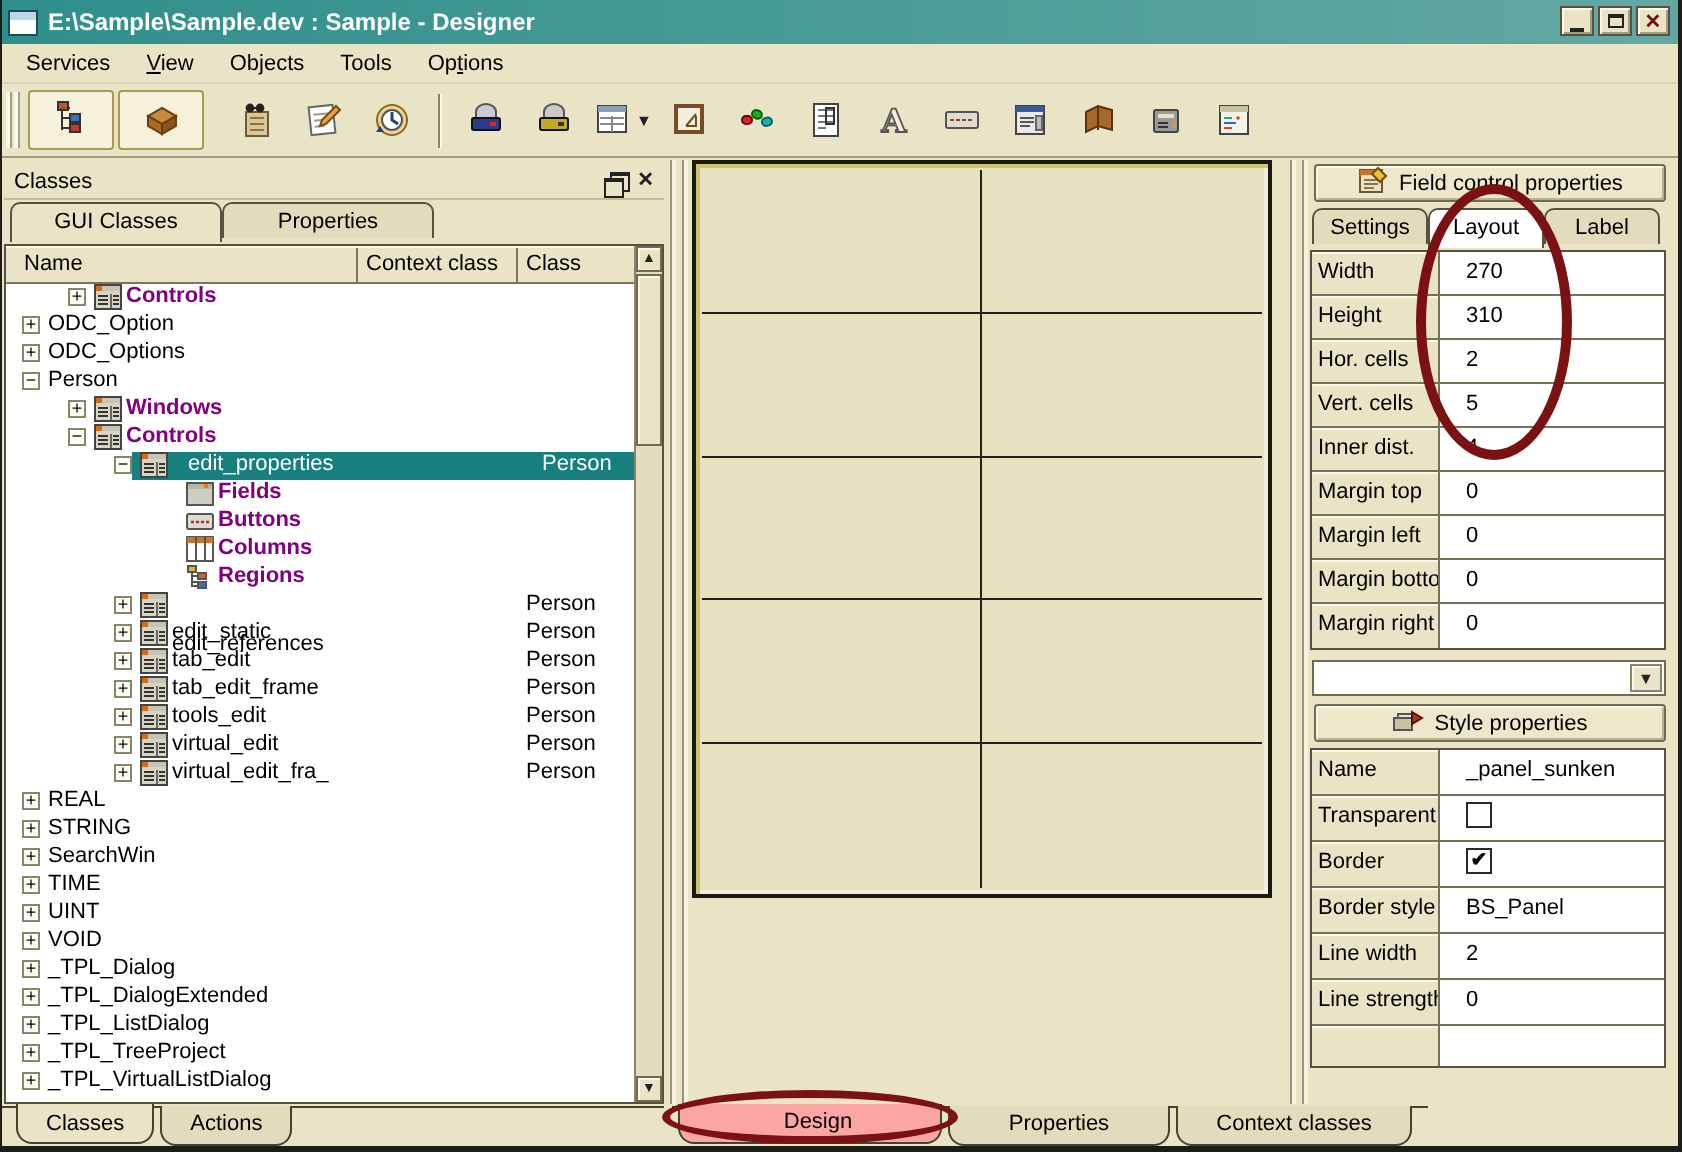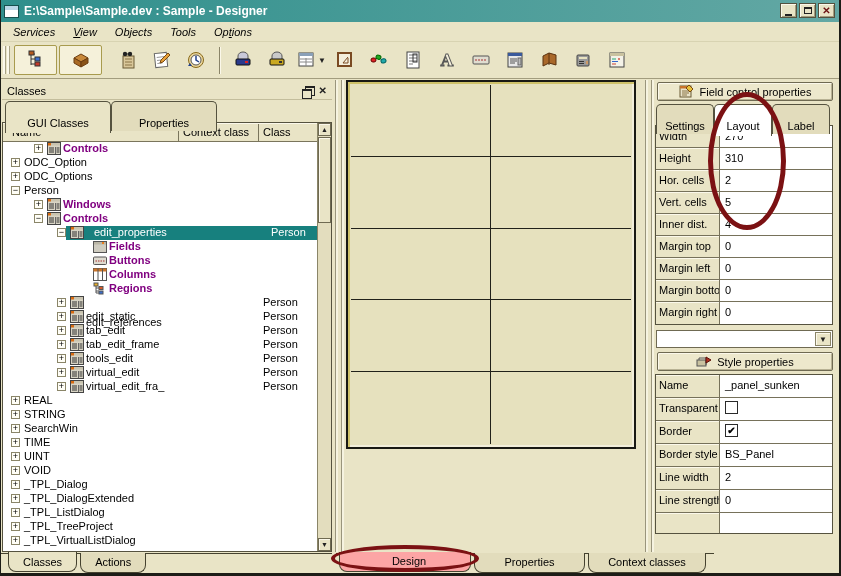--- a/index.html
+++ b/index.html
@@ -20,21 +20,21 @@
   .wb { width:17px; height:15px; background:#E9E4C6; border:1px solid #55523f;
     box-shadow:inset 1px 1px 0 #fbf8ea, inset -1px -1px 0 #a39d7e;
     font-size:9px; font-weight:bold; color:#222; display:flex; align-items:center; justify-content:center; }
   .wb .gmin { width:7px; height:2px; background:#222; margin-top:8px; }
   .wb .gmax { width:8px; height:7px; border:1px solid #222; border-top:2px solid #222; }
   .wb.close { color:#6b1010; font-size:10px; }
 
   
   .menubar { position:absolute; left:0; top:22px; right:0; height:20px; display:flex; align-items:center;
     padding-left:4px; font-size:11px; border-bottom:1px solid #d8d3b2; }
-  .mi { padding:2px 9px;font-style:italic; }
+  .mi { padding:2px 9px; }
 
   
   .toolbar { position:absolute; left:0; top:42px; right:0; height:37px; display:flex; align-items:center;
     padding-left:3px; border-bottom:1px solid #a29c7e; }
   .grip { width:8px; height:28px; margin-right:2px;
     background:linear-gradient(90deg,#fbf8ea 0 2px,#a8a284 2px 3px,transparent 3px 4px,#fbf8ea 4px 6px,#a8a284 6px 7px,transparent 7px); }
   .tbtn { width:34px; height:30px; display:flex; align-items:center; justify-content:center; position:relative; }
   .tbtn svg { width:20px; height:20px; }
   .tbtn.pressed { width:43px; background:#F5F1DA; border:1px solid #A89B4E; border-radius:2px; margin:0 1px; }
   .tbtn.pressed + .tbtn:not(.pressed) { margin-left:8px; }
@@ -44,21 +44,21 @@
   
   .lp-header { position:absolute; left:2px; top:82px; width:330px; height:18px; font-size:11px;
     display:flex; align-items:center; padding:0 5px; border-bottom:1px solid #c3bd9c; }
   .lp-header .sp { flex:1; }
   .float-ic { width:11px; height:10px; position:relative; margin-right:6px; }
   .float-ic::before { content:""; position:absolute; left:3px; top:0; width:8px; height:7px; border:1px solid #222; border-top:2px solid #222; background:#E9E4C6; }
   .float-ic::after  { content:""; position:absolute; left:0; top:3px; width:8px; height:7px; border:1px solid #222; border-top:2px solid #222; background:#E9E4C6; }
   .close-ic { font-size:10px; font-weight:bold; color:#222; line-height:10px; }
 
   .ttab { display:inline-block; border:1px solid #55523f; border-bottom:none; border-radius:5px 5px 0 0;
-    background:#E2DCBC; font-size:11px; text-align:center; padding:15px 4px 2px; position:relative; }
+    background:#E2DCBC; font-size:11px; text-align:center; padding:3px 4px 2px; position:relative; }
   .ttab.active { background:#E9E4C6; z-index:3; padding-bottom:4px; margin-bottom:-1px; }
   .lp-tabs { position:absolute; left:5px; top:101px; height:22px; z-index:2; }
   .lp-tabs .ttab { width:106px; }
 
   .lp-list { position:absolute; left:2px; top:122px; width:330px; height:430px; background:#fff; border:1px solid #55523f; }
   .lp-cols { position:absolute; left:0; top:0; right:0; height:19px; background:#E9E4C6; border-bottom:1px solid #7a755c;
     display:flex; font-size:11px; z-index:1; }
   .lp-cols .col { box-shadow:inset 0 1px 0 #fbf8ea, inset -1px 0 0 #7a755c; padding:3px 4px 0 4px; }
   .lp-cols .col.c0 { width:176px; padding-left:9px; }
   .lp-cols .col.c1 { width:80px; }
@@ -107,21 +107,21 @@
 
   
   .rp-btn { position:absolute; left:657px; width:176px; height:19px; background:#EDE8CC; border:1px solid #6f6a52;
     border-radius:2px; box-shadow:inset 1px 1px 0 #fbf8ea, inset -1px -1px 0 #b8b294;
     font-size:11px; display:flex; align-items:center; justify-content:center; gap:5px; }
   .rp-btn svg { width:16px; height:14px; }
   .rp-tabs { position:absolute; left:656px; top:104px; height:26px; z-index:2; }
   .rp-tabs .ttab { width:58px; }
   .rp-tabs .ttab.active { background:#fff; }
   .pgrid { position:absolute; left:655px; width:178px; border:1px solid #55523f; background:#fff; font-size:11px; }
-  .pgrow { display:flex; height:22px; border-bottom:1px solid #76715a; }
+  .pgrow { display:flex; height:22px; border-bottom:1px solid #76715a;gap:8px; }
   .pgrid .pgrow:last-child { border-bottom:none; }
   .pglabel { width:64px; background:#E9E4C6; border-right:1px solid #76715a; padding:4px 1px 0 3px;
     box-shadow:inset 0 1px 0 #fbf8ea; overflow:hidden; white-space:nowrap; }
   .pgvalue { flex:1; background:#fff; padding:4px 6px 0 5px; white-space:nowrap; overflow:hidden; }
   .pgrid.sg .pgrow { height:23px; }
   .pgrid.sg .pgrow.empty { height:20px; }
   .cb { width:13px; height:13px; border:1px solid #2a2a2a; background:#fff; font-size:10px; line-height:12px;
     text-align:center; margin-top:-1px; font-weight:bold; color:#000; }
   .combo { position:absolute; left:656px; top:330px; width:177px; height:18px; background:#fff; border:1px solid #6f6a52; }
   .combo .cbtn { position:absolute; right:1px; top:1px; bottom:1px; width:16px; background:#E9E4C6;

